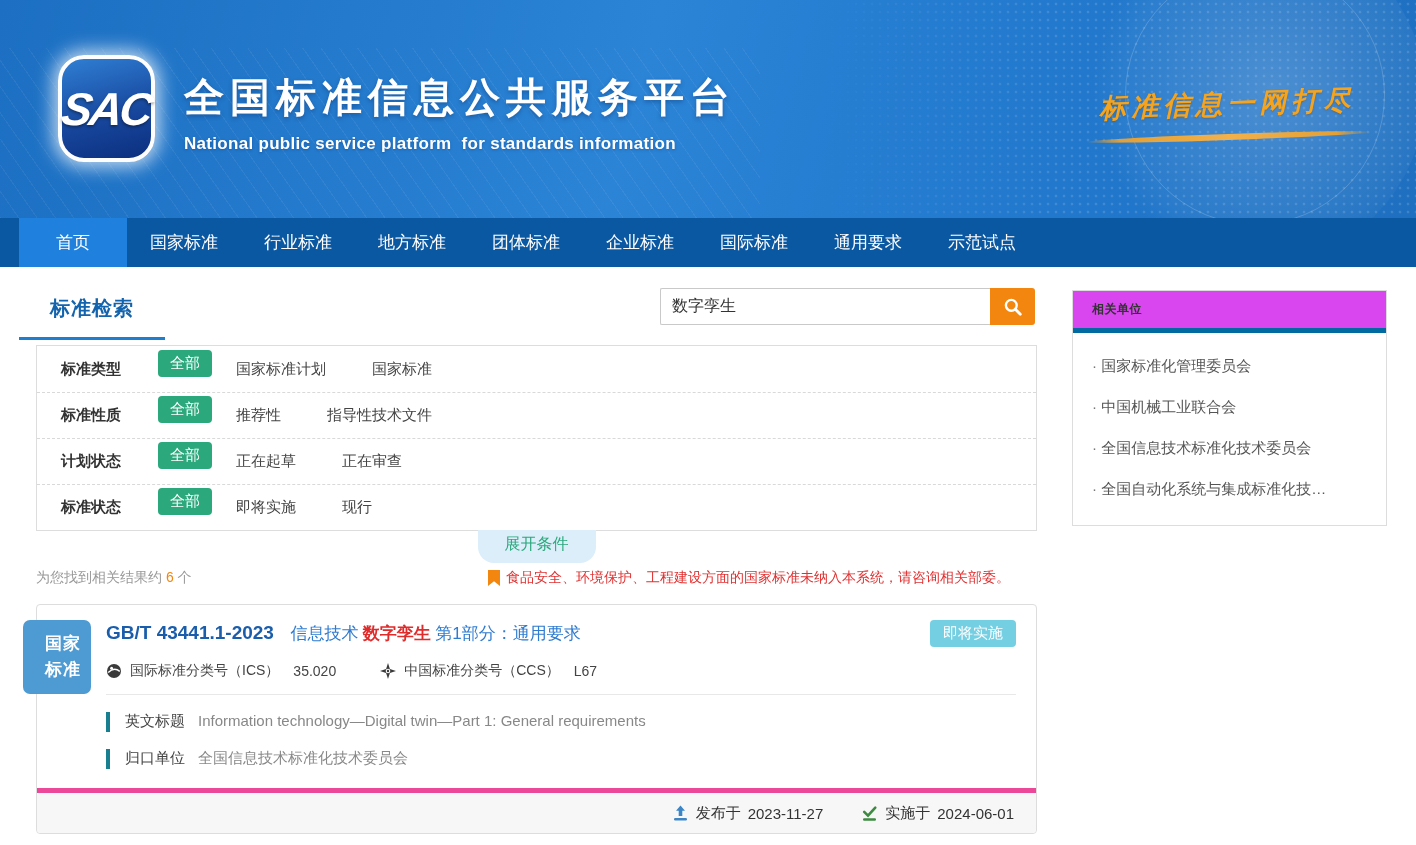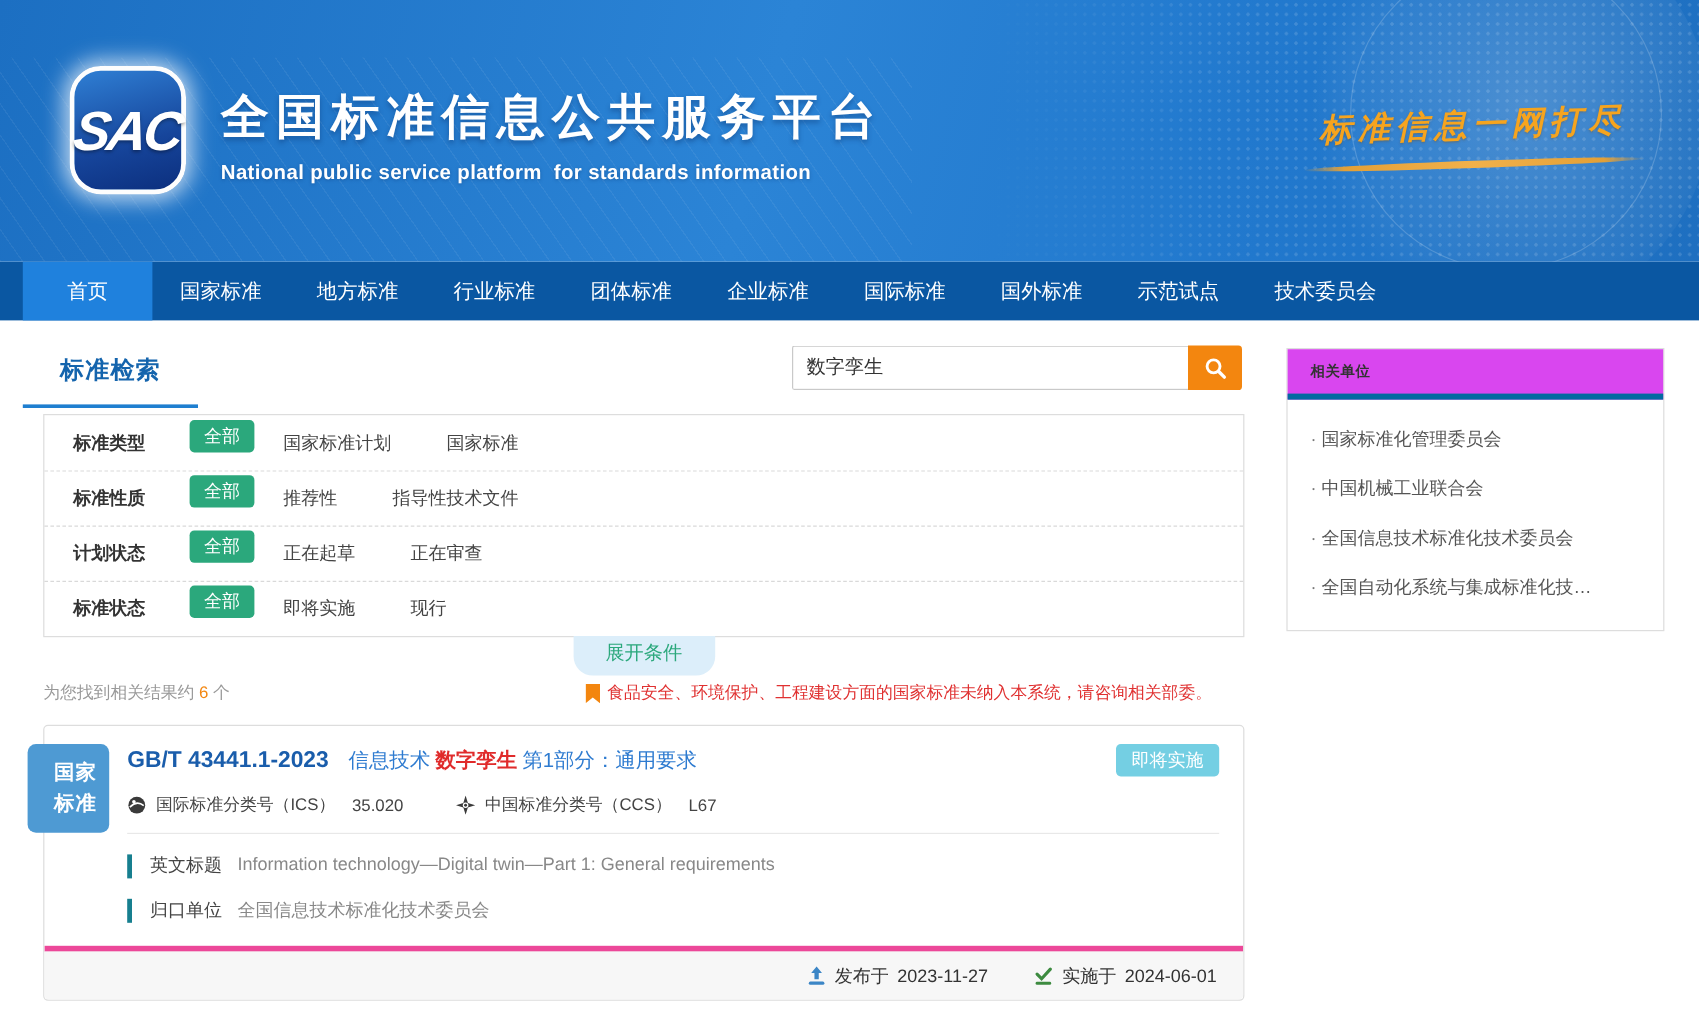--- a/index.html
+++ b/index.html
@@ -188,28 +188,27 @@
     </div>
     <div class="slogan-wrap">
       <div class="slogan">标准信息一网打尽</div>
       <div class="slogan-underline"></div>
     </div>
   </header>
 
   <nav class="topnav" id="nav">
       <div class="nav-item active">首页</div>
       <div class="nav-item">国家标准</div>
+      <div class="nav-item">行业标准</div>
       <div class="nav-item">地方标准</div>
-      <div class="nav-item">行业标准</div>
       <div class="nav-item">团体标准</div>
       <div class="nav-item">企业标准</div>
       <div class="nav-item">国际标准</div>
-      <div class="nav-item">国外标准</div>
+      <div class="nav-item">通用要求</div>
       <div class="nav-item">示范试点</div>
-      <div class="nav-item">技术委员会</div>
     </nav>
 
   <main class="content">
     <div class="left-col">
 
       <div class="search-row">
         <div class="section-head">
           <span class="section-title">标准检索</span>
           <div class="section-underline"></div>
         </div>

